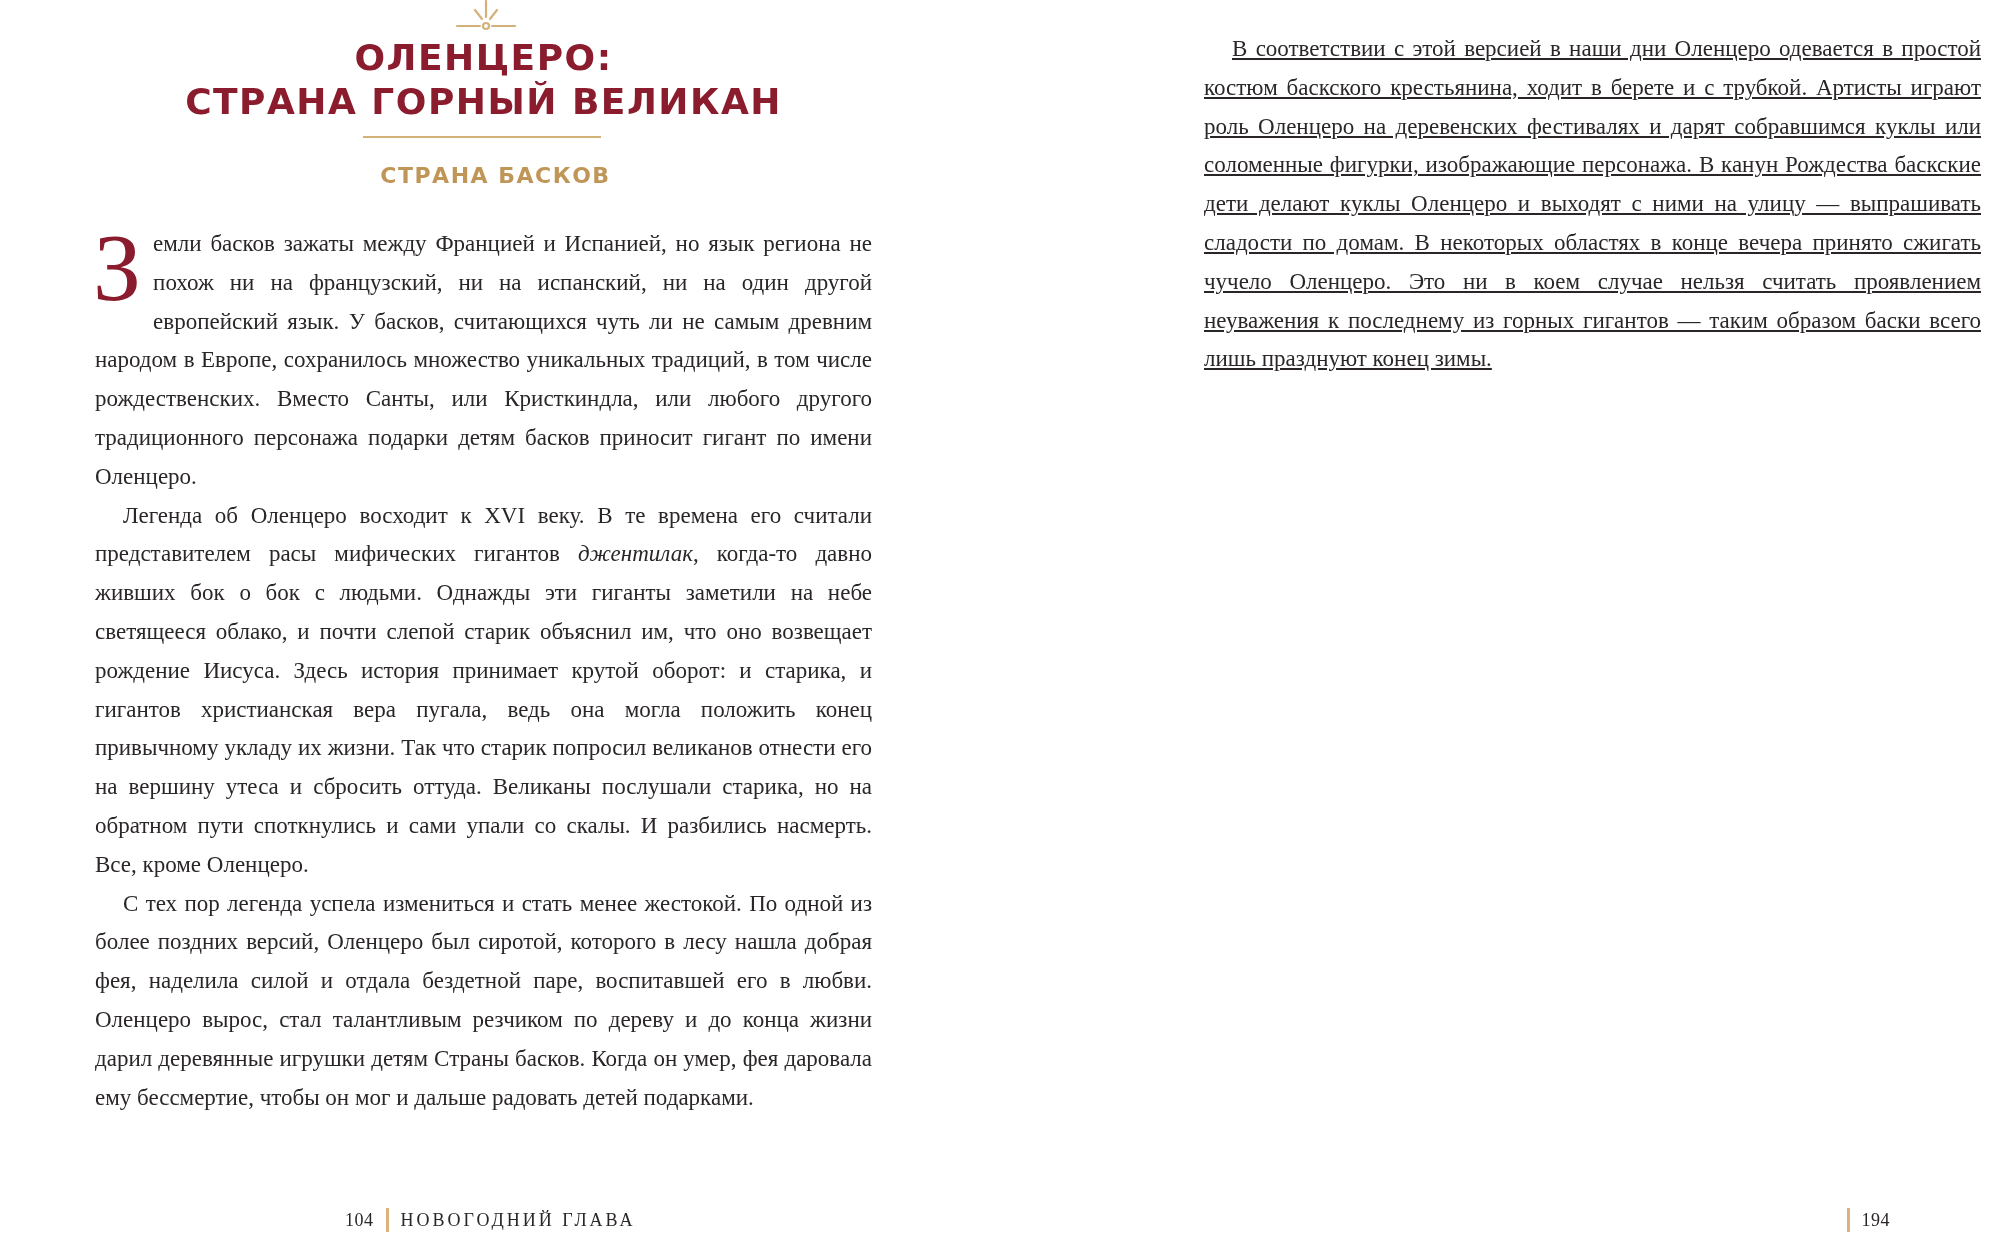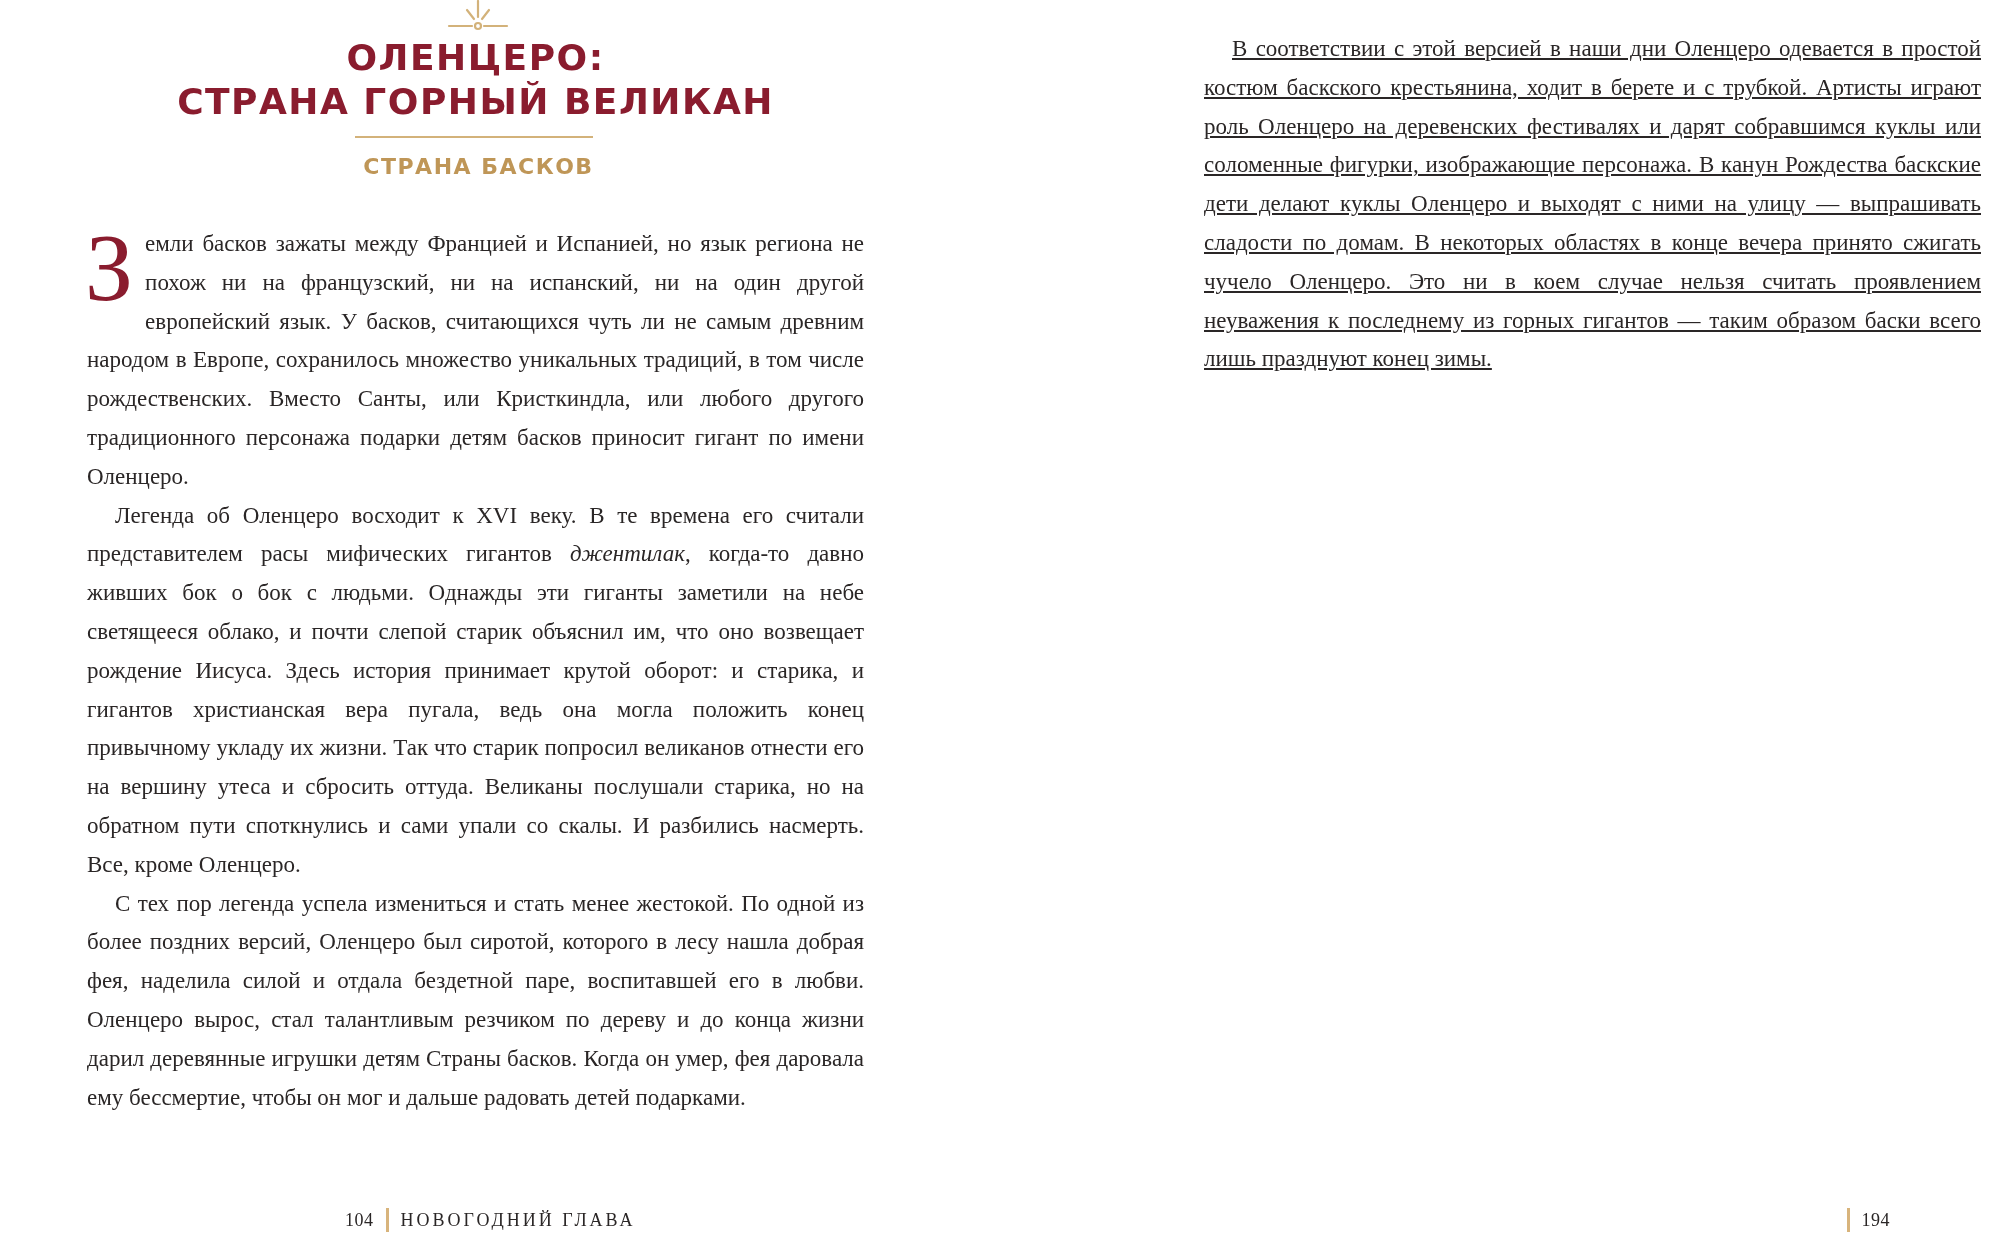--- a/index.html
+++ b/index.html
@@ -2,34 +2,34 @@
 <html><head>
 <meta charset="utf-8">
 <style>
   html, body { margin: 0; padding: 0; }
   body {
     width: 2000px; height: 1242px; background: #ffffff; position: relative; overflow: hidden;
     color: #2a2626;
     font-family: "Liberation Serif", "DejaVu Serif", serif;
   }
   .page { position: absolute; top: 0; height: 1242px; }
-  .page-left { left: 0; width: 1000px; }
+  .page-left { left: 8px; width: 1000px; }
   .page-right { left: 1000px; width: 1000px; }
 
   .ornament { position: absolute; left: 443px; top: 0; width: 70px; height: 34px; }
   .title {
     position: absolute; left: 87px; width: 777px; top: 36px; margin: 0;
     text-align: center; color: #8a1c2e;
     font-family: "DejaVu Sans", sans-serif; font-weight: bold;
     font-size: 36px; line-height: 44px; letter-spacing: 1.5px;
   }
   .title span { display: block; }
   .title-rule { position: absolute; left: 355px; top: 136px; width: 238px; height: 2px; background: #d3b27a; }
   .subtitle {
-    position: absolute; left: 87px; width: 777px; top: 150px; margin: 3px;
+    position: absolute; left: 87px; width: 777px; top: 150px; margin: 12px;
     text-align: center; color: #bf9657;
     font-family: "DejaVu Sans", sans-serif; font-weight: bold;
     font-size: 22px; letter-spacing: 1.5px; line-height: 28px;
   }
 
   .col {
     position: absolute; width: 777px;
     font-size: 23px; line-height: 38.8px;
     text-align: justify; hyphens: manual;
   }
@@ -42,21 +42,21 @@
     font-family: "Liberation Serif", serif;
     font-size: 96px; line-height: 74px; height: 74px;
     margin: 6px 12px 0 -2px; padding: 0;
   }
   .italic { font-style: italic; }
 
   .footer {
     position: absolute; top: 1208px;
     font-family: "Liberation Serif", serif; font-size: 18px;
     letter-spacing: 3px; color: #2a2626; white-space: nowrap;
-    display: flex; align-items: center; margin-left: 8px;
+    display: flex; align-items: center;
   }
   .footer-left { left: 337px; }
   .footer-right { right: 110px; }
   .footer .bar { display: inline-block; width: 3px; height: 24px; background: #d8b47c; margin: 0 12px; }
   .footer .num { letter-spacing: 0.5px; }
 </style>
 </head>
 <body>
 
 <div class="page page-left">

